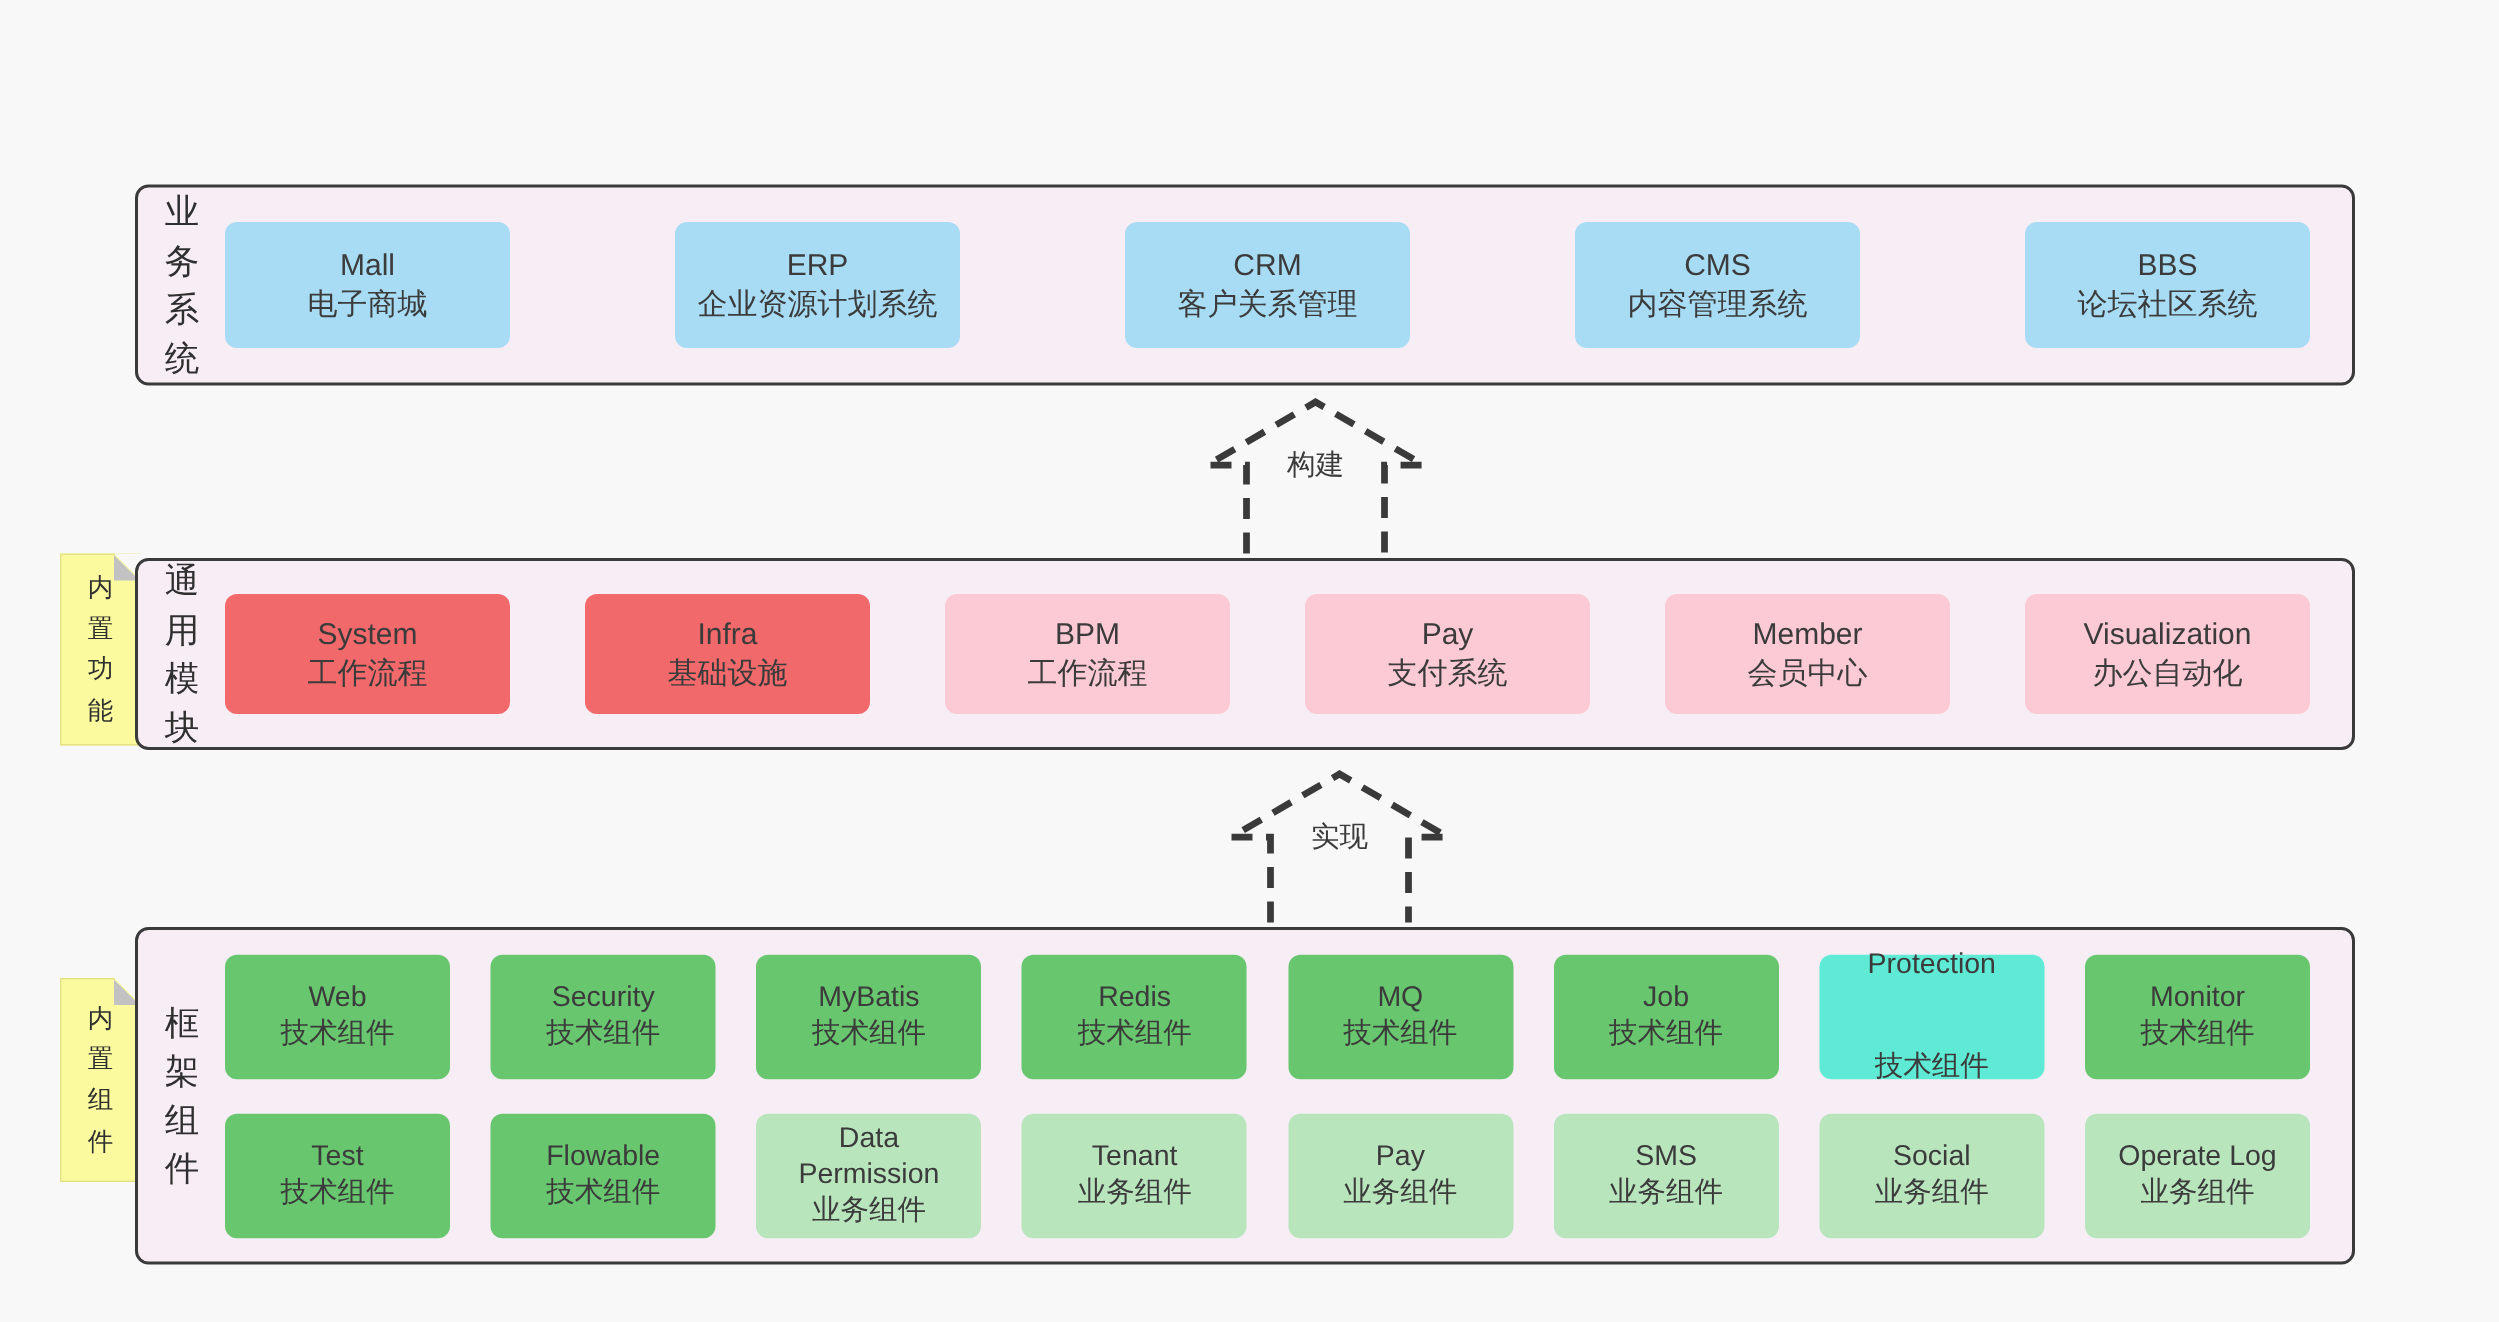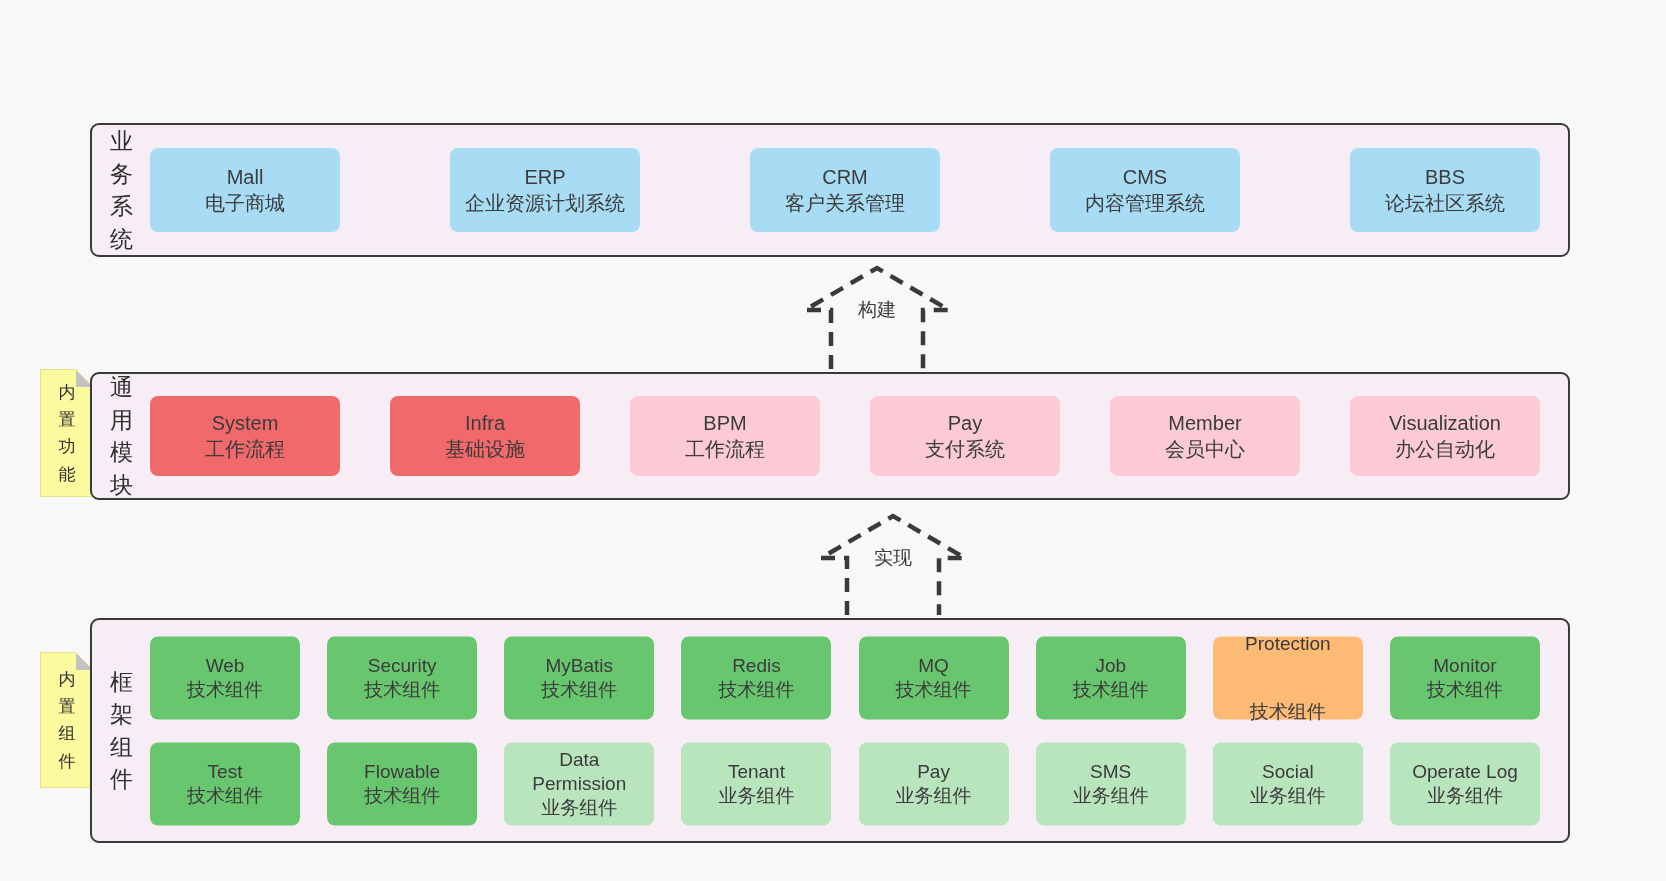--- a/index.html
+++ b/index.html
@@ -157,21 +157,21 @@
           <div>技术组件</div>
         </div>
         <div class="box" style="background: rgb(104, 199, 110);">
           <div>MQ</div>
           <div>技术组件</div>
         </div>
         <div class="box" style="background: rgb(104, 199, 110);">
           <div>Job</div>
           <div>技术组件</div>
         </div>
-        <div class="box" style="background: #fdba74; gap: 44px;">
+        <div class="box" style="background: #5eead4; gap: 44px;">
           <div>Protection</div>
           <div>技术组件</div>
         </div>
         <div class="box" style="background: rgb(104, 199, 110);">
           <div>Monitor</div>
           <div>技术组件</div>
         </div>
       </div>
       <div class="row">
         <div class="box" style="background: rgb(104, 199, 110);">

